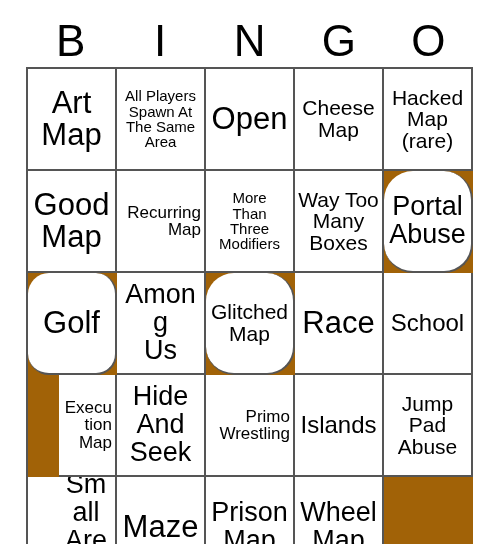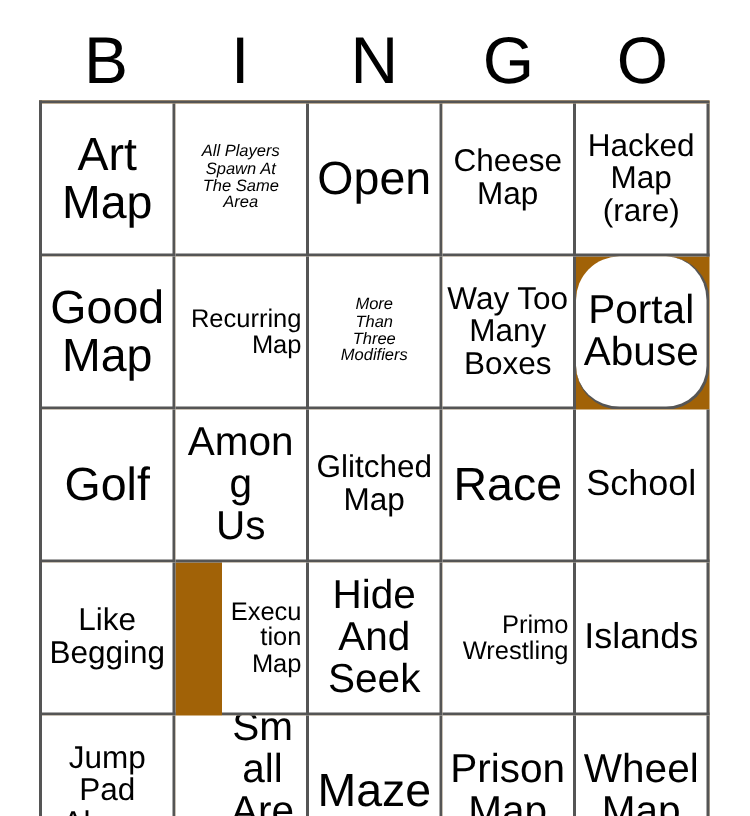--- a/index.html
+++ b/index.html
@@ -81,21 +81,21 @@
     word-wrap: break-word;
     white-space: pre-line;
   }
 
   
   .fs-xxl .cell-text { font-size: 31px; }
   .fs-xl  .cell-text { font-size: 27px; }
   .fs-lg  .cell-text { font-size: 24px; }
   .fs-md  .cell-text { font-size: 21px; }
   .fs-sm  .cell-text { font-size: 17px; text-align: right; }
-  .fs-xs  .cell-text { font-size: 11px; font-style: italic; }
+  .fs-xs  .cell-text { font-size: 15px; }
 </style>
 </head>
 <body style="background: rgb(255, 255, 255); color: rgb(0, 0, 0);">
 
 <div id="bingo-card">
 
   <div id="bingo-header">
     <div class="header-letter">B</div>
     <div class="header-letter">I</div>
     <div class="header-letter">N</div>
@@ -142,40 +142,36 @@
       </div>
       <div class="bingo-cell fs-md" style="border-right-color: rgb(85, 85, 85); border-bottom-color: rgb(85, 85, 85);">
         <span class="cell-text">Way Too
 Many
 Boxes</span>
       </div>
       <div class="bingo-cell fs-xl" style="border-right-color: rgb(85, 85, 85); border-bottom-color: rgb(85, 85, 85); border-radius: 29px;">
         <span class="cell-text">Portal
 Abuse</span>
       </div>
-      <div class="bingo-cell fs-xxl" style="border-right-color: rgb(85, 85, 85); border-bottom-color: rgb(85, 85, 85);">
+      <div class="bingo-cell fs-xxl" style="border-right-color: rgb(85, 85, 85); border-bottom-color: rgb(85, 85, 85); border-radius: 21px;">
         <span class="cell-text">Golf</span>
       </div>
       <div class="bingo-cell fs-xl" style="border-right-color: rgb(85, 85, 85); border-bottom-color: rgb(85, 85, 85);">
         <span class="cell-text">Among
 Us</span>
       </div>
-      <div class="bingo-cell fs-md" style="border-right-color: rgb(85, 85, 85); border-bottom-color: rgb(85, 85, 85);">
+      <div class="bingo-cell fs-md" style="border-right-color: rgb(85, 85, 85); border-bottom-color: rgb(85, 85, 85); border-radius: 28px;">
         <span class="cell-text">Glitched
 Map</span>
       </div>
       <div class="bingo-cell fs-xxl" style="border-right-color: rgb(85, 85, 85); border-bottom-color: rgb(85, 85, 85);">
         <span class="cell-text">Race</span>
       </div>
       <div class="bingo-cell fs-lg" style="border-right-color: rgb(85, 85, 85); border-bottom-color: rgb(85, 85, 85);">
         <span class="cell-text">School</span>
-      </div>
-      <div class="bingo-cell fs-md" style="border-right-color: rgb(85, 85, 85); border-bottom-color: rgb(85, 85, 85);">
-        <span class="cell-text">Like
-Begging</span>
       </div>
       <div class="bingo-cell fs-sm" style="border-right-color: rgb(85, 85, 85); border-bottom-color: rgb(85, 85, 85); margin-left: 31px;">
         <span class="cell-text">Execution
 Map</span>
       </div>
       <div class="bingo-cell fs-xl" style="border-right-color: rgb(85, 85, 85); border-bottom-color: rgb(85, 85, 85);">
         <span class="cell-text">Hide
 And
 Seek</span>
       </div>

